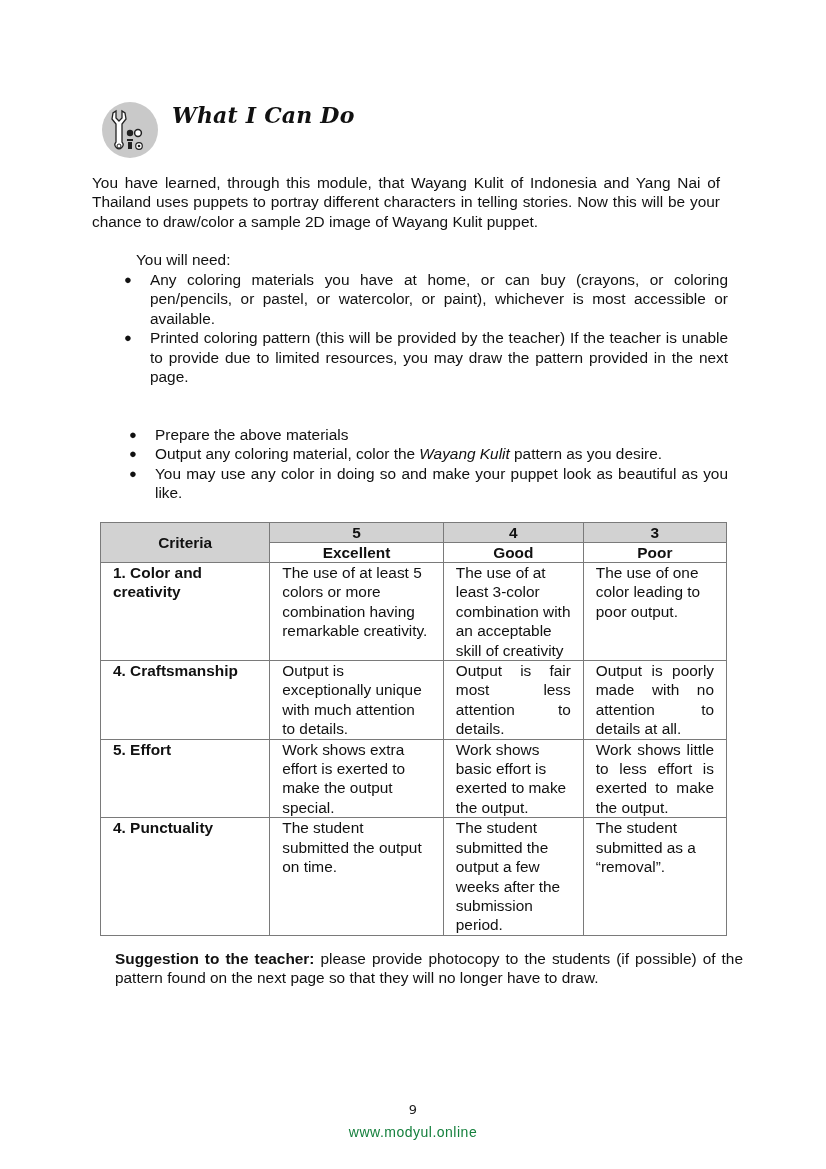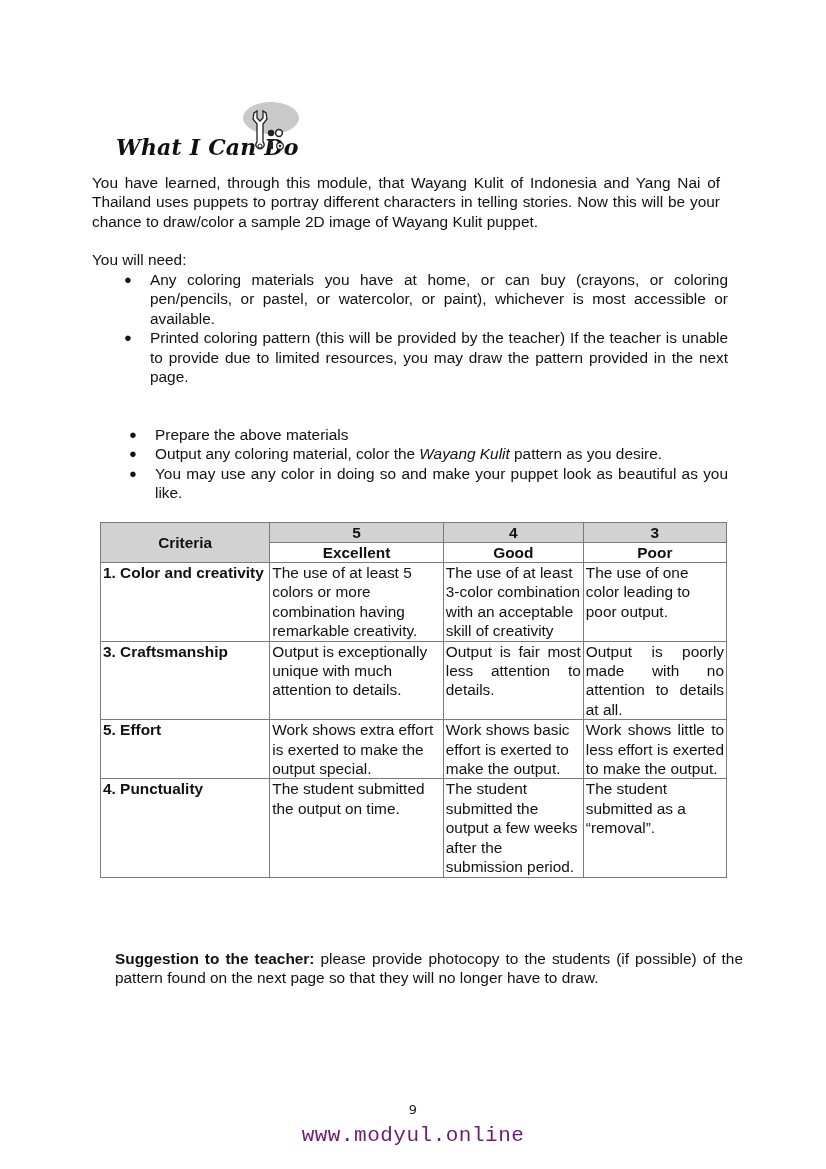--- a/index.html
+++ b/index.html
@@ -1,55 +1,55 @@
 <!DOCTYPE html>
 <html><head>
 <meta charset="utf-8">
 <style>
   html, body { margin:0; padding:0; background:#ffffff; }
   body { width:826px; height:1169px; position:relative; overflow:hidden;
          font-family:"Liberation Sans", sans-serif; color:#111; }
   .page { position:absolute; left:0; top:0; width:826px; height:1169px; }
 
-  .header { position:absolute; left:102px; top:102px; height:58px; display:flex; align-items:flex-end;flex-direction:column; }
+  .header { position:absolute; left:102px; top:102px; height:58px; display:flex; align-items:flex-start; }
   .header-icon { width:56px; height:56px; border-radius:50%; background:#c9c9c9; position:relative; }
   .header-icon svg { position:absolute; left:0; top:0; }
   .header-title { margin-left:14px; font-family:"DejaVu Serif", serif; font-style:italic; font-weight:bold;
                   font-size:22px; color:#111; letter-spacing:0.2px; }
 
   .para { position:absolute; left:92px; width:628px; font-size:15.4px; line-height:19.4px; text-align:justify; }
   .intro { top:173px; }
-  .need-label { top:250px; }
+  .need-label { top:250px;margin-left:44px; }
   ul.blist { position:absolute; margin:0; padding:0; list-style:none; font-size:15.4px; line-height:19.4px; }
   ul.blist li { position:relative; text-align:justify; }
   ul.blist li .bullet { position:absolute; left:-26px; top:0; font-size:13px; }
   .need-list { left:150px; width:578px; top:270px; }
   .need-list li { margin-bottom:0; }
   .instr-label { top:405px; }
   .instr-list { left:155px; width:573px; top:425px; }
 
   table.rubric { position:absolute; left:100px; top:522px; width:627px; border-collapse:collapse;
                  font-size:15.4px; line-height:19.4px;border-radius:7px; }
-  table.rubric td, table.rubric th { border:1px solid #7a7a7a; vertical-align:top; padding:0 2px; }
+  table.rubric td, table.rubric th { border:1px solid #7a7a7a; vertical-align:top; padding:0 12px; }
   table.rubric th { font-weight:bold; text-align:center; vertical-align:middle; padding:0; }
   .shade { background:#d2d2d2; }
   .c0 { width:155px; }
   .c1 { width:159px; }
   .c2 { width:128px; }
   .c3 { width:131px; }
   td.crit { font-weight:bold; }
   td.just { text-align:justify; text-align-last:left; }
   tr.score th { height:19px; line-height:19px; }
   tr.label th { height:19px; line-height:19px; }
 
   .suggest { position:absolute; left:100px; top:949px; width:628px; font-size:15.4px; line-height:19.4px; text-align:justify;margin-left:15px; }
   .suggest b { font-weight:bold; }
 
   .pagenum { position:absolute; left:0; width:826px; top:1102px; text-align:center; font-family:"DejaVu Sans", sans-serif; font-size:13px; color:#222; }
-  .watermark { position:absolute; left:0; width:826px; top:1124px; text-align:center; font-family:Liberation Mono, monospace; font-size:21px; color:#701a75; letter-spacing:0.5px; }
+  .watermark { position:absolute; left:0; width:826px; top:1124px; text-align:center; font-family:Liberation Sans, sans-serif; font-size:14px; color:#15803d; letter-spacing:0.5px; }
 </style>
 </head>
 <body>
 
 <div class="page">
 
   <div class="header">
     <div class="header-icon">
       <svg width="56" height="56" viewBox="0 0 56 56">
 
@@ -94,21 +94,21 @@
       <th>Good</th>
       <th>Poor</th>
     </tr>
     <tr>
       <td class="crit">1. Color and creativity</td>
       <td>The use of at least 5 colors or more combination having remarkable creativity.</td>
       <td>The use of at least 3-color combination with an acceptable skill of creativity</td>
       <td>The use of one color leading to poor output.</td>
     </tr>
     <tr>
-      <td class="crit">3. Craftsmanship</td>
+      <td class="crit">4. Craftsmanship</td>
       <td>Output is exceptionally unique with much attention to details.</td>
       <td class="just">Output is fair most less attention to details.</td>
       <td class="just">Output is poorly made with no attention to details at all.</td>
     </tr>
     <tr>
       <td class="crit">5. Effort</td>
       <td>Work shows extra effort is exerted to make the output special.</td>
       <td>Work shows basic effort is exerted to make the output.</td>
       <td class="just">Work shows little to less effort is exerted to make the output.</td>
     </tr>

